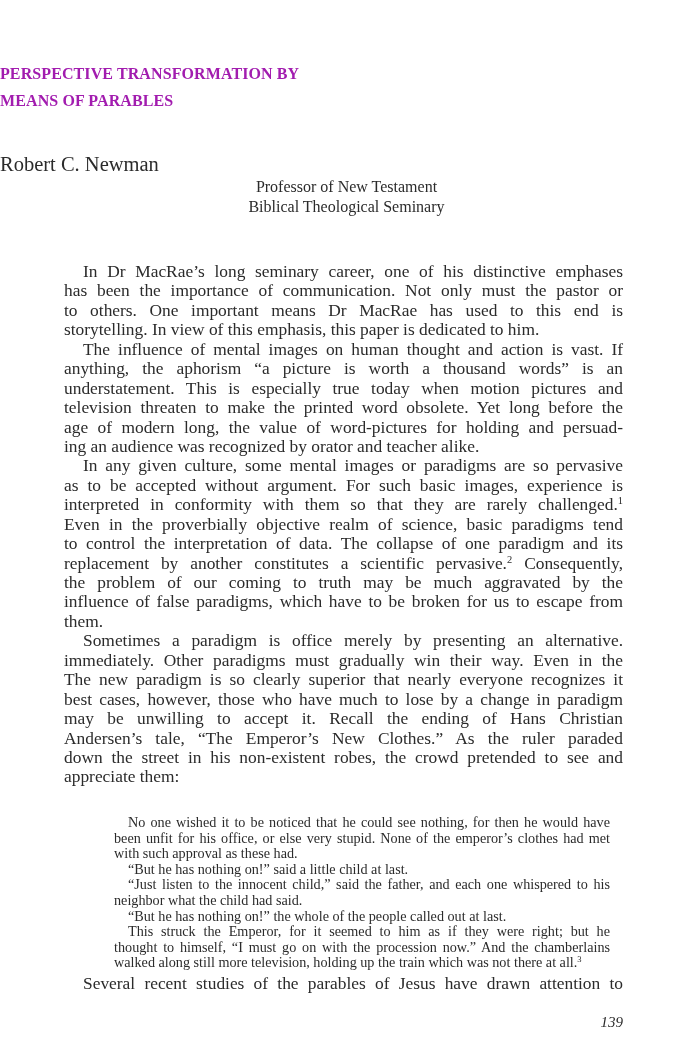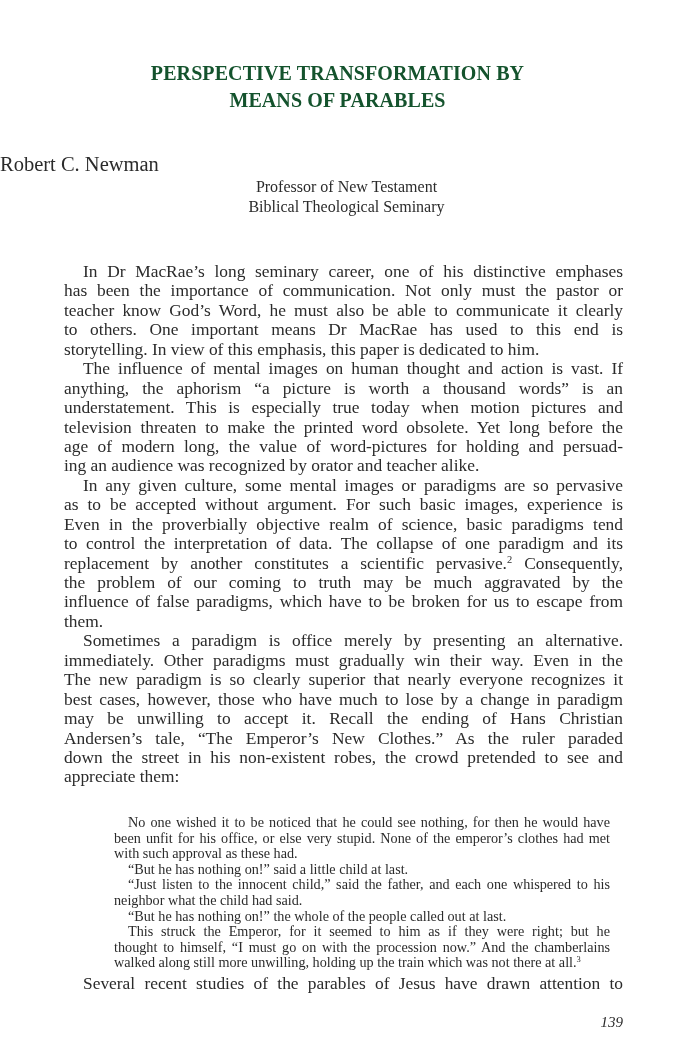--- a/index.html
+++ b/index.html
@@ -1,19 +1,19 @@
 <!DOCTYPE html>
 <html><head>
 <meta charset="utf-8">
 <style>
   html, body { margin: 0; padding: 0; background: #ffffff; }
   body { width: 675px; height: 1050px; position: relative; overflow: hidden;
          font-family: "Liberation Serif", "DejaVu Serif", serif; color: #2b2b2b; }
-  .title { position: absolute; left: 0; width: 675px; top: 60px; text-align: center;
-           font-weight: bold; font-size: 20px; line-height: 27px; letter-spacing: 0.1px; color: #14532d; }
+  .title { position: absolute; left: 0; width: 675px; top: 60px; text-align: left;
+           font-weight: bold; font-size: 16px; line-height: 27px; letter-spacing: 0.1px; color: #a21caf; }
   .title .ln { display: block; }
   .author { position: absolute; left: 0; width: 675px; top: 152px; text-align: left;
             font-size: 20.5px; line-height: 24px; }
   .affil { position: absolute; left: 0; width: 675px; top: 177px; text-align: center;
            font-size: 16px; line-height: 20px; }
   .affil .ln { display: block; padding-left: 18px; }
   .body { position: absolute; left: 64px; width: 559px; top: 262px;
           font-size: 17.4px; line-height: 19.45px; }
   .line { display: block; white-space: nowrap; height: 19.45px; text-align: justify; text-align-last: justify; }
   .line.last { text-align-last: left; }
@@ -40,37 +40,37 @@
 <div class="affil">
   <span class="ln">Professor of New Testament</span>
   <span class="ln">Biblical Theological Seminary</span>
 </div>
 
 <div class="body">
 
   <div>
     <span class="line indent">In Dr MacRae’s long seminary career, one of his distinctive emphases</span>
     <span class="line">has been the importance of communication. Not only must the pastor or</span>
-    <span class="line">teacher know God’s Word, he must also be able to communicate it clearly</span>
     <span class="line">to others. One important means Dr MacRae has used to this end is</span>
     <span class="line last">storytelling. In view of this emphasis, this paper is dedicated to him.</span>
   </div>
 
   <div>
     <span class="line indent">The influence of mental images on human thought and action is vast. If</span>
     <span class="line">anything, the aphorism “a picture is worth a thousand words” is an</span>
     <span class="line">understatement. This is especially true today when motion pictures and</span>
     <span class="line">television threaten to make the printed word obsolete. Yet long before the</span>
     <span class="line">age of modern long, the value of word-pictures for holding and persuad-</span>
     <span class="line last">ing an audience was recognized by orator and teacher alike.</span>
   </div>
 
   <div>
     <span class="line indent">In any given culture, some mental images or paradigms are so pervasive</span>
     <span class="line">as to be accepted without argument. For such basic images, experience is</span>
+    <span class="line"><span>interpreted in conformity with them so that they are rarely challenged.</span><sup>1</sup></span>
     <span class="line">Even in the proverbially objective realm of science, basic paradigms tend</span>
     <span class="line">to control the interpretation of data. The collapse of one paradigm and its</span>
     <span class="line"><span>replacement by another constitutes a scientific pervasive.</span><sup>2</sup><span> Consequently,</span></span>
     <span class="line">the problem of our coming to truth may be much aggravated by the</span>
     <span class="line">influence of false paradigms, which have to be broken for us to escape from</span>
     <span class="line last">them.</span>
   </div>
 
   <div>
     <span class="line indent">Sometimes a paradigm is office merely by presenting an alternative.</span>
@@ -96,21 +96,21 @@
   <div>
     <span class="line indent">“Just listen to the innocent child,” said the father, and each one whispered to his</span>
     <span class="line last">neighbor what the child had said.</span>
   </div>
   <div>
     <span class="line indent last">“But he has nothing on!” the whole of the people called out at last.</span>
   </div>
   <div>
     <span class="line indent">This struck the Emperor, for it seemed to him as if they were right; but he</span>
     <span class="line">thought to himself, “I must go on with the procession now.” And the chamberlains</span>
-    <span class="line last"><span>walked along still more unwilling, holding up the train which was not there at all.</span><sup>3</sup></span>
+    <span class="line last"><span>walked along still more television, holding up the train which was not there at all.</span><sup>3</sup></span>
   </div>
 </div>
 
 <div class="tail">
   <span class="line indent">Several recent studies of the parables of Jesus have drawn attention to</span>
 </div>
 
 <div class="pagenum">139</div>
 
 </body></html>

